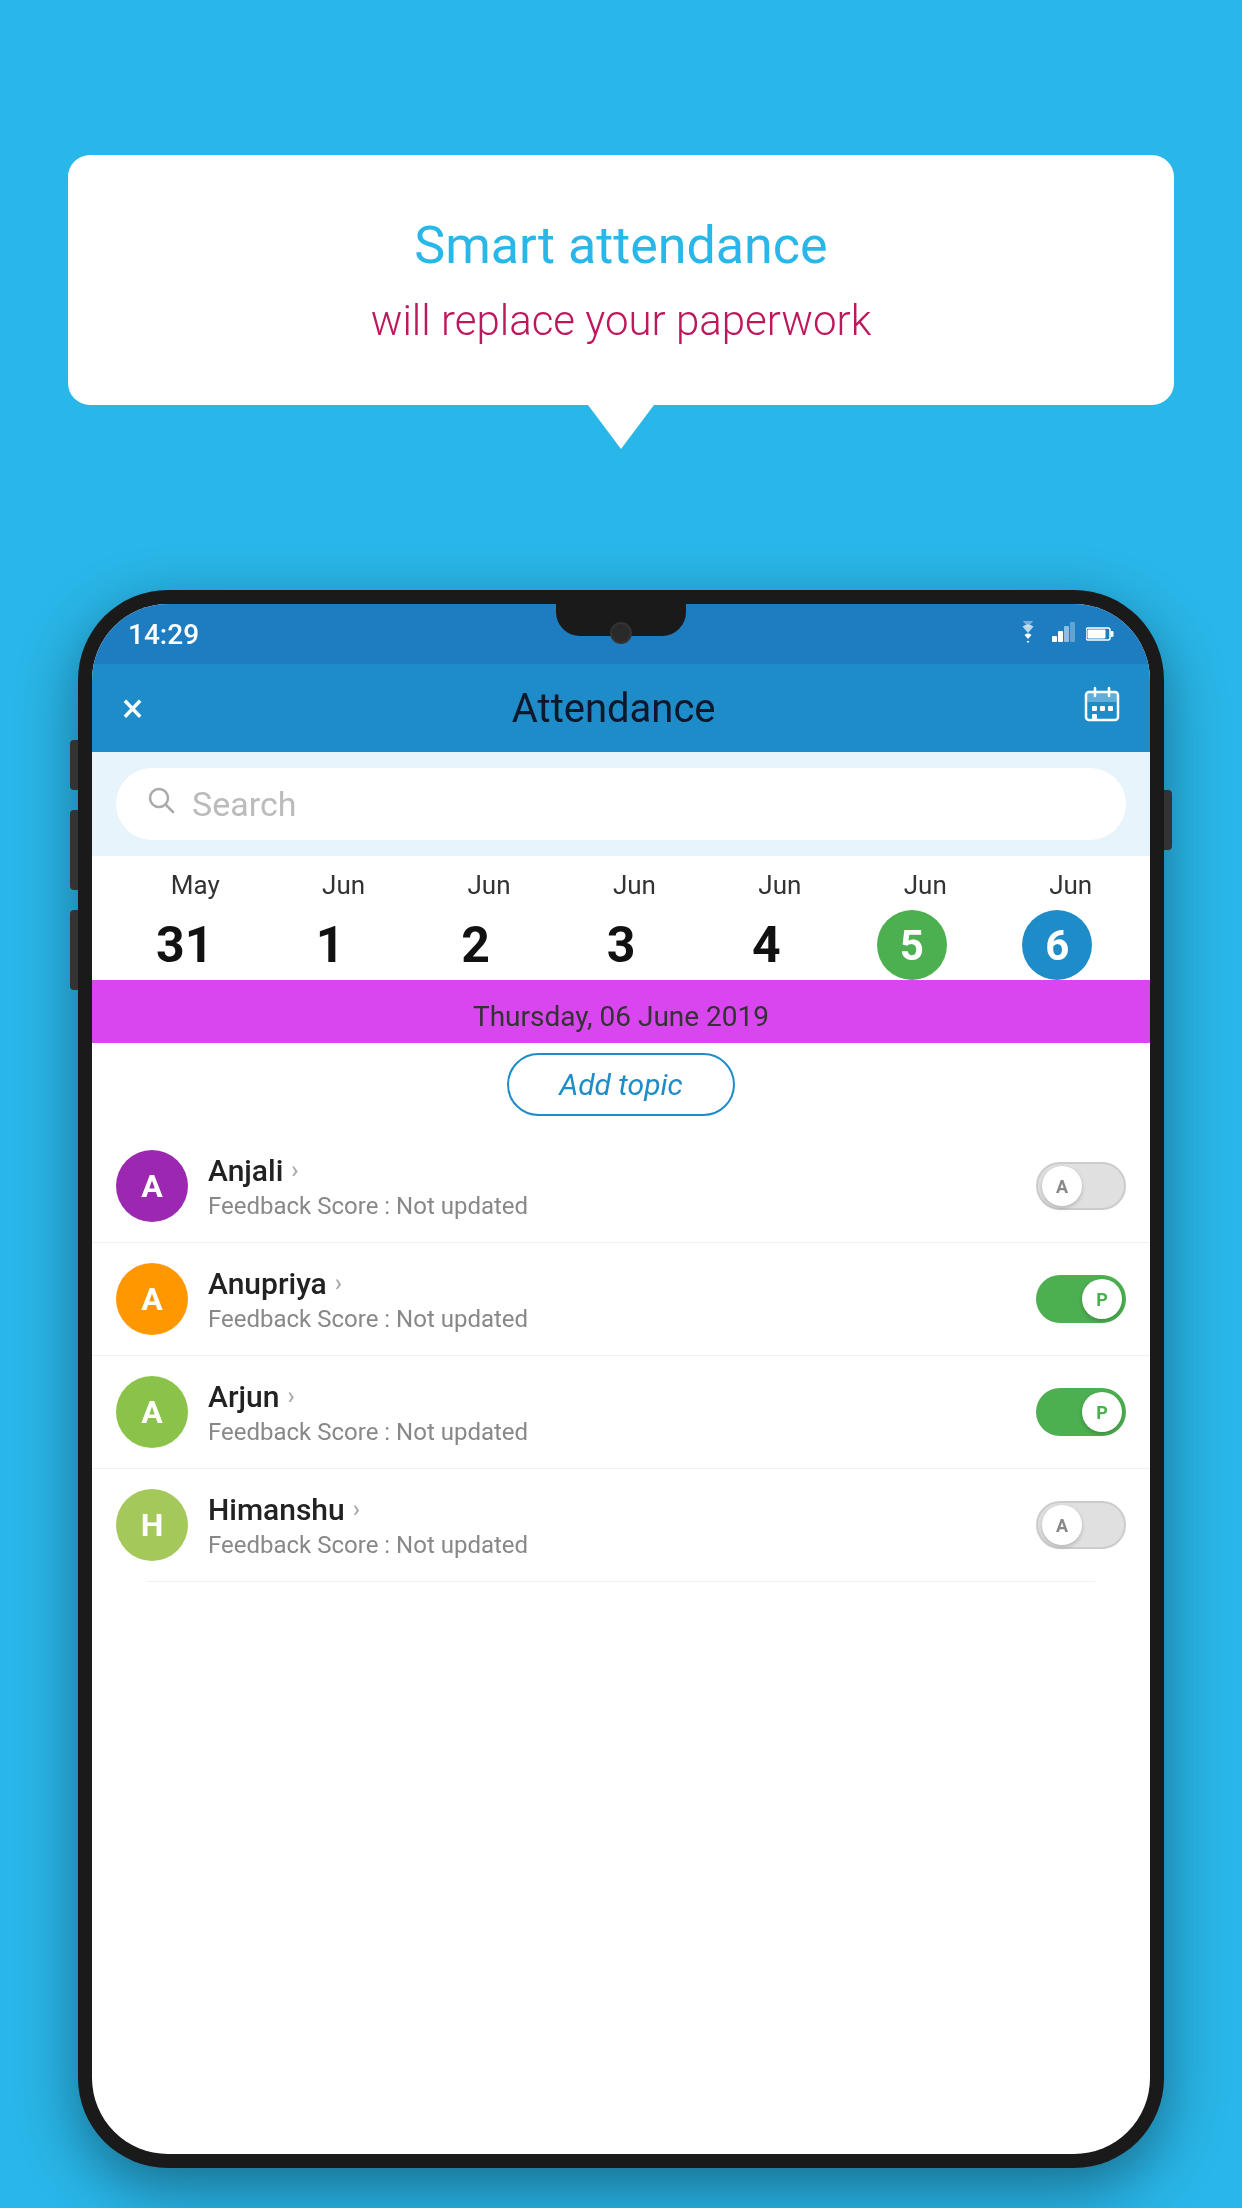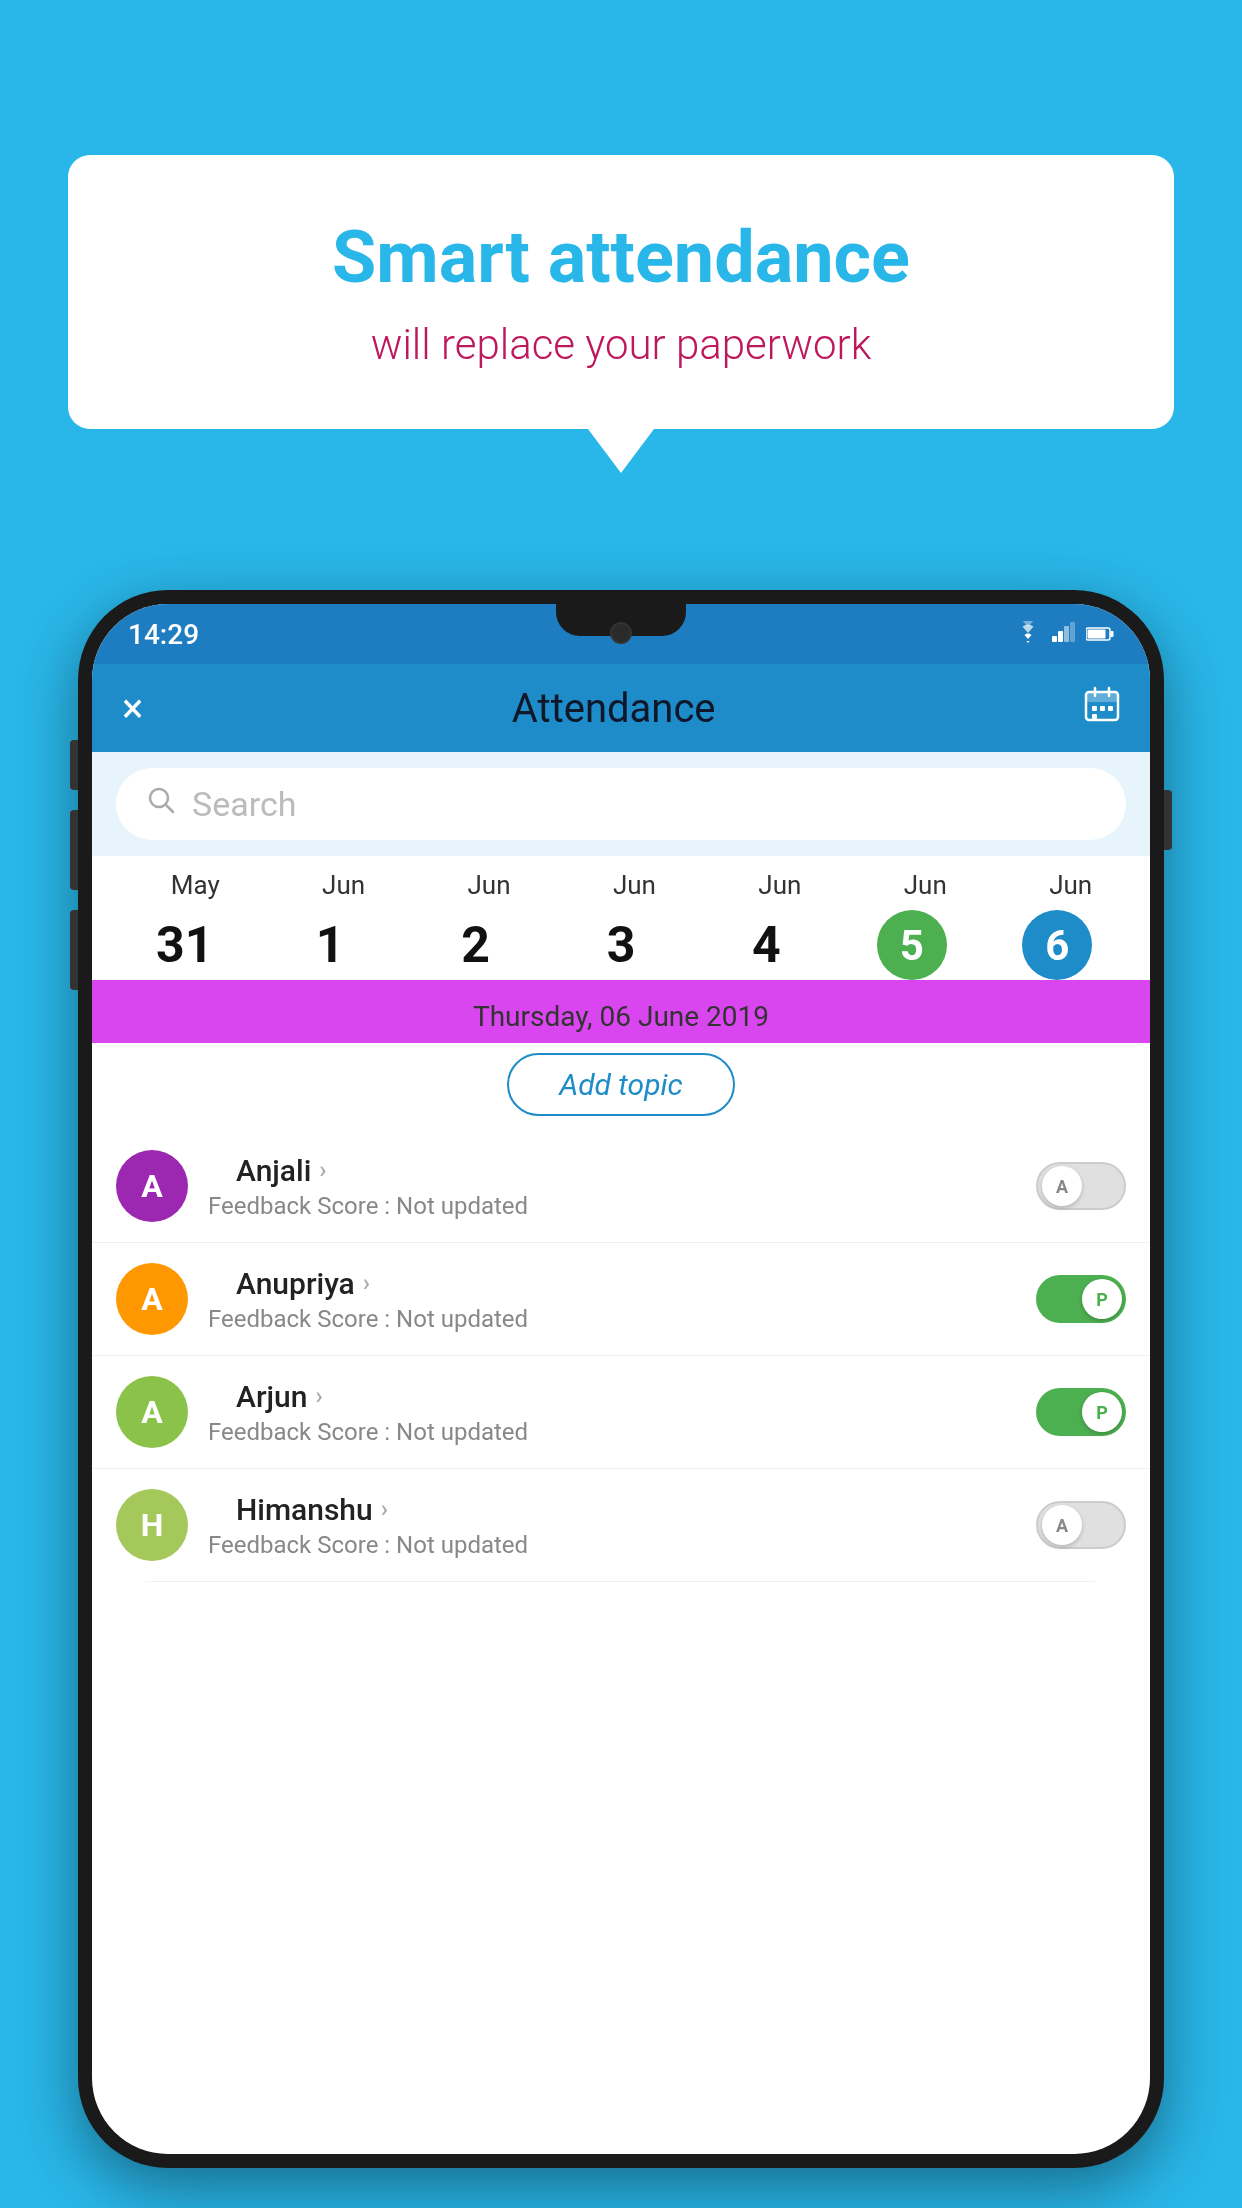--- a/index.html
+++ b/index.html
@@ -33,22 +33,22 @@
       left: 50%;
       transform: translateX(-50%);
       width: 0;
       height: 0;
       border-left: 36px solid transparent;
       border-right: 36px solid transparent;
       border-top: 48px solid white;
     }
     .speech-title {
       color: #29b6e8;
-      font-size: 72px;
-      font-weight: 700;
+      font-size: 52px;
+      font-weight: 400;
       margin-bottom: 20px;
     }
     .speech-subtitle {
       color: #be185d;
       font-size: 42px;
       font-weight: 300;
     }
 
     
     .phone-frame {
@@ -270,21 +270,20 @@
     .student-info {
       flex: 1;
     }
     .student-name {
       font-size: 30px;
       font-weight: 500;
       color: #222;
       display: flex;
       align-items: center;
       gap: 8px;
-      margin-left: 28px;
     }
     .student-name .chevron {
       color: #aaa;
       font-size: 24px;
     }
     .student-feedback {
       font-size: 24px;
       color: #888;
       margin-top: 4px;
     }

